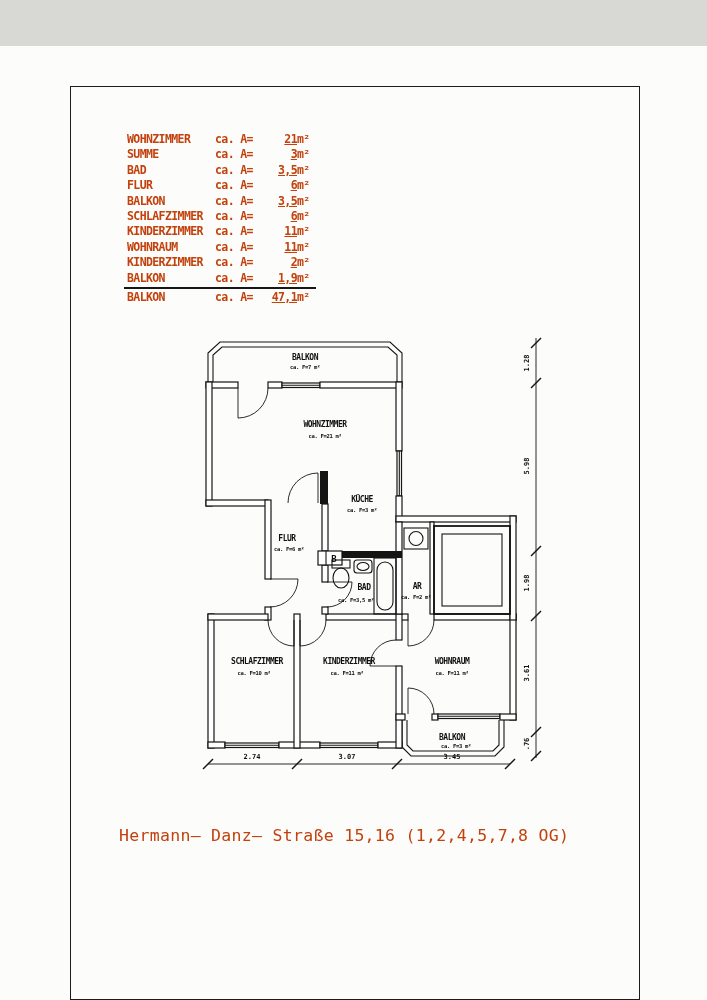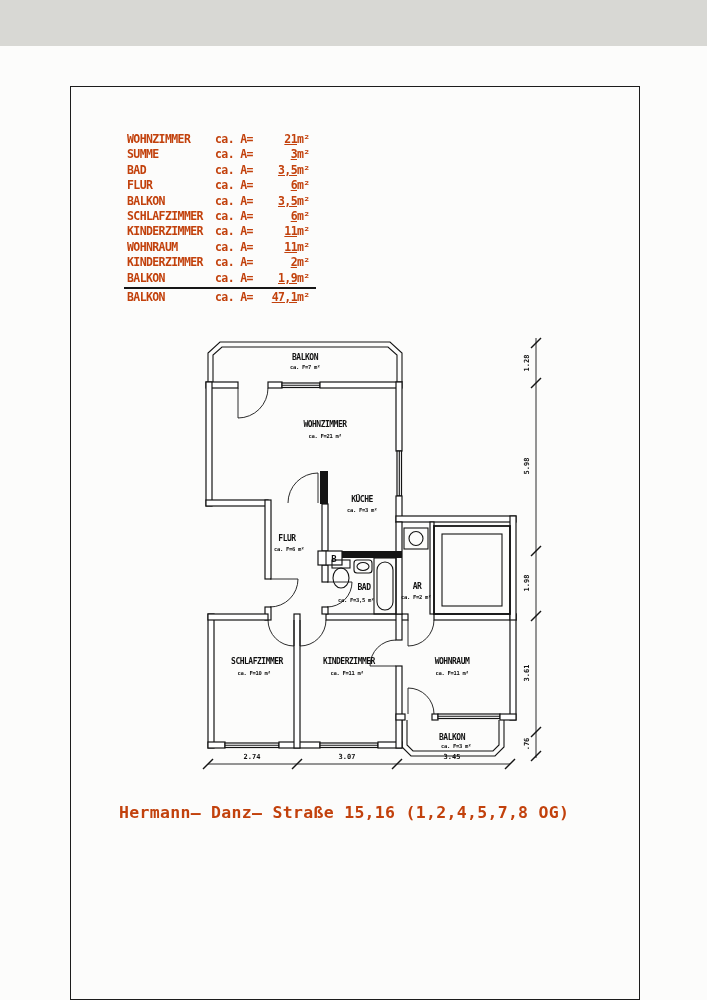--- a/index.html
+++ b/index.html
@@ -8,21 +8,21 @@
   .frame{position:absolute;left:70px;top:40px;width:568px;height:912px;border:1.5px solid #1c1c1c;}
   
   .area-table{position:absolute;left:127px;top:86px;font-size:11.5px;font-weight:700;letter-spacing:-0.6px;}
   .arow{display:flex;height:15.4px;line-height:15.4px;white-space:pre;}
   .acol-name{width:88px;}
   .acol-prefix{width:48px;}
   .acol-val{width:34px;text-align:right;text-decoration:underline;}
   .acol-unit{width:22px;text-align:left;}
   .table-line{border-top:2px solid #161616;width:192px;margin-left:-3px;margin-top:1px;margin-bottom:1px;}
   
-  .caption{position:absolute;left:119px;top:757px;font-size:16.5px;font-weight:700;letter-spacing:0.3px;white-space:pre;}
+  .caption{position:absolute;left:119px;top:780px;font-size:16.5px;font-weight:400;letter-spacing:0.3px;white-space:pre;}
   
   svg.plan{position:absolute;left:0;top:0;}
   .w{fill:#ffffff;stroke:#141414;stroke-width:1.2;}
   .s{fill:#141414;stroke:none;}
   .t{fill:none;stroke:#141414;stroke-width:1.1;}
   .t2{fill:none;stroke:#141414;stroke-width:1.8;}
   .a{fill:none;stroke:#141414;stroke-width:0.9;}
   .dim{stroke:#141414;stroke-width:0.9;}
   .tick{stroke:#141414;stroke-width:1.4;}
   .lbl{font-family:"DejaVu Sans Mono",monospace;font-size:8px;font-weight:700;fill:#111;letter-spacing:-0.5px;text-anchor:middle;}

